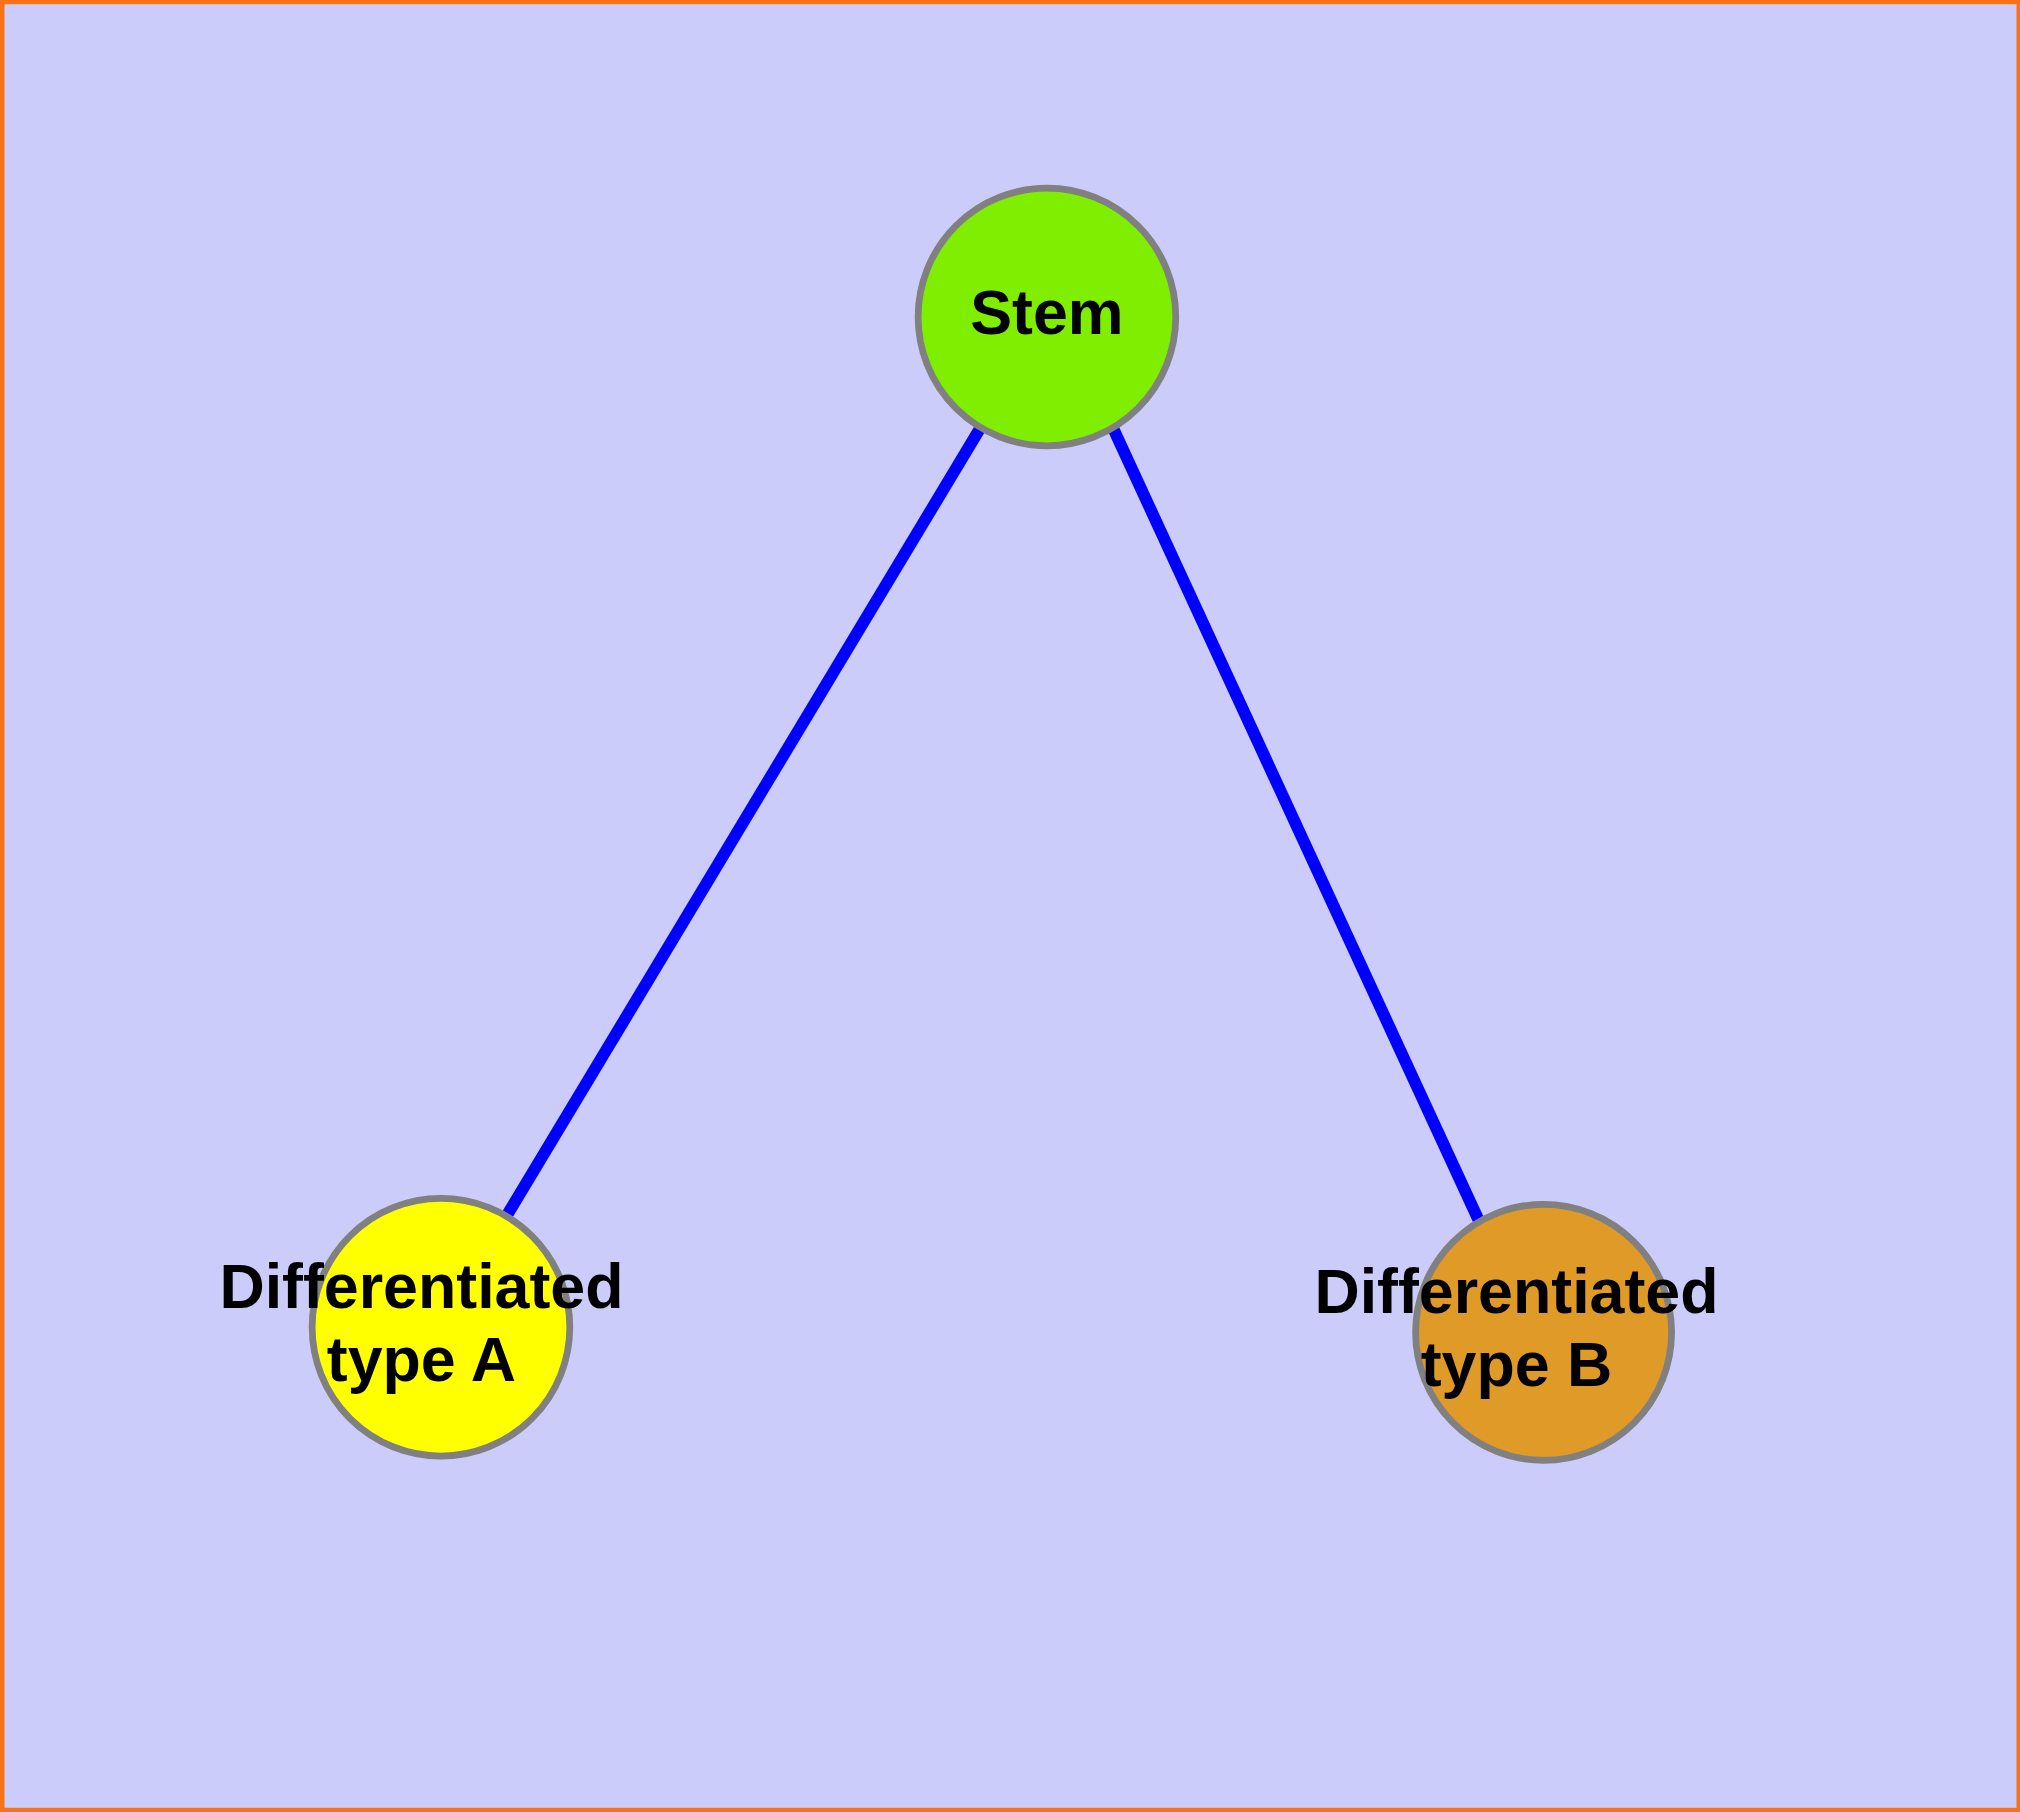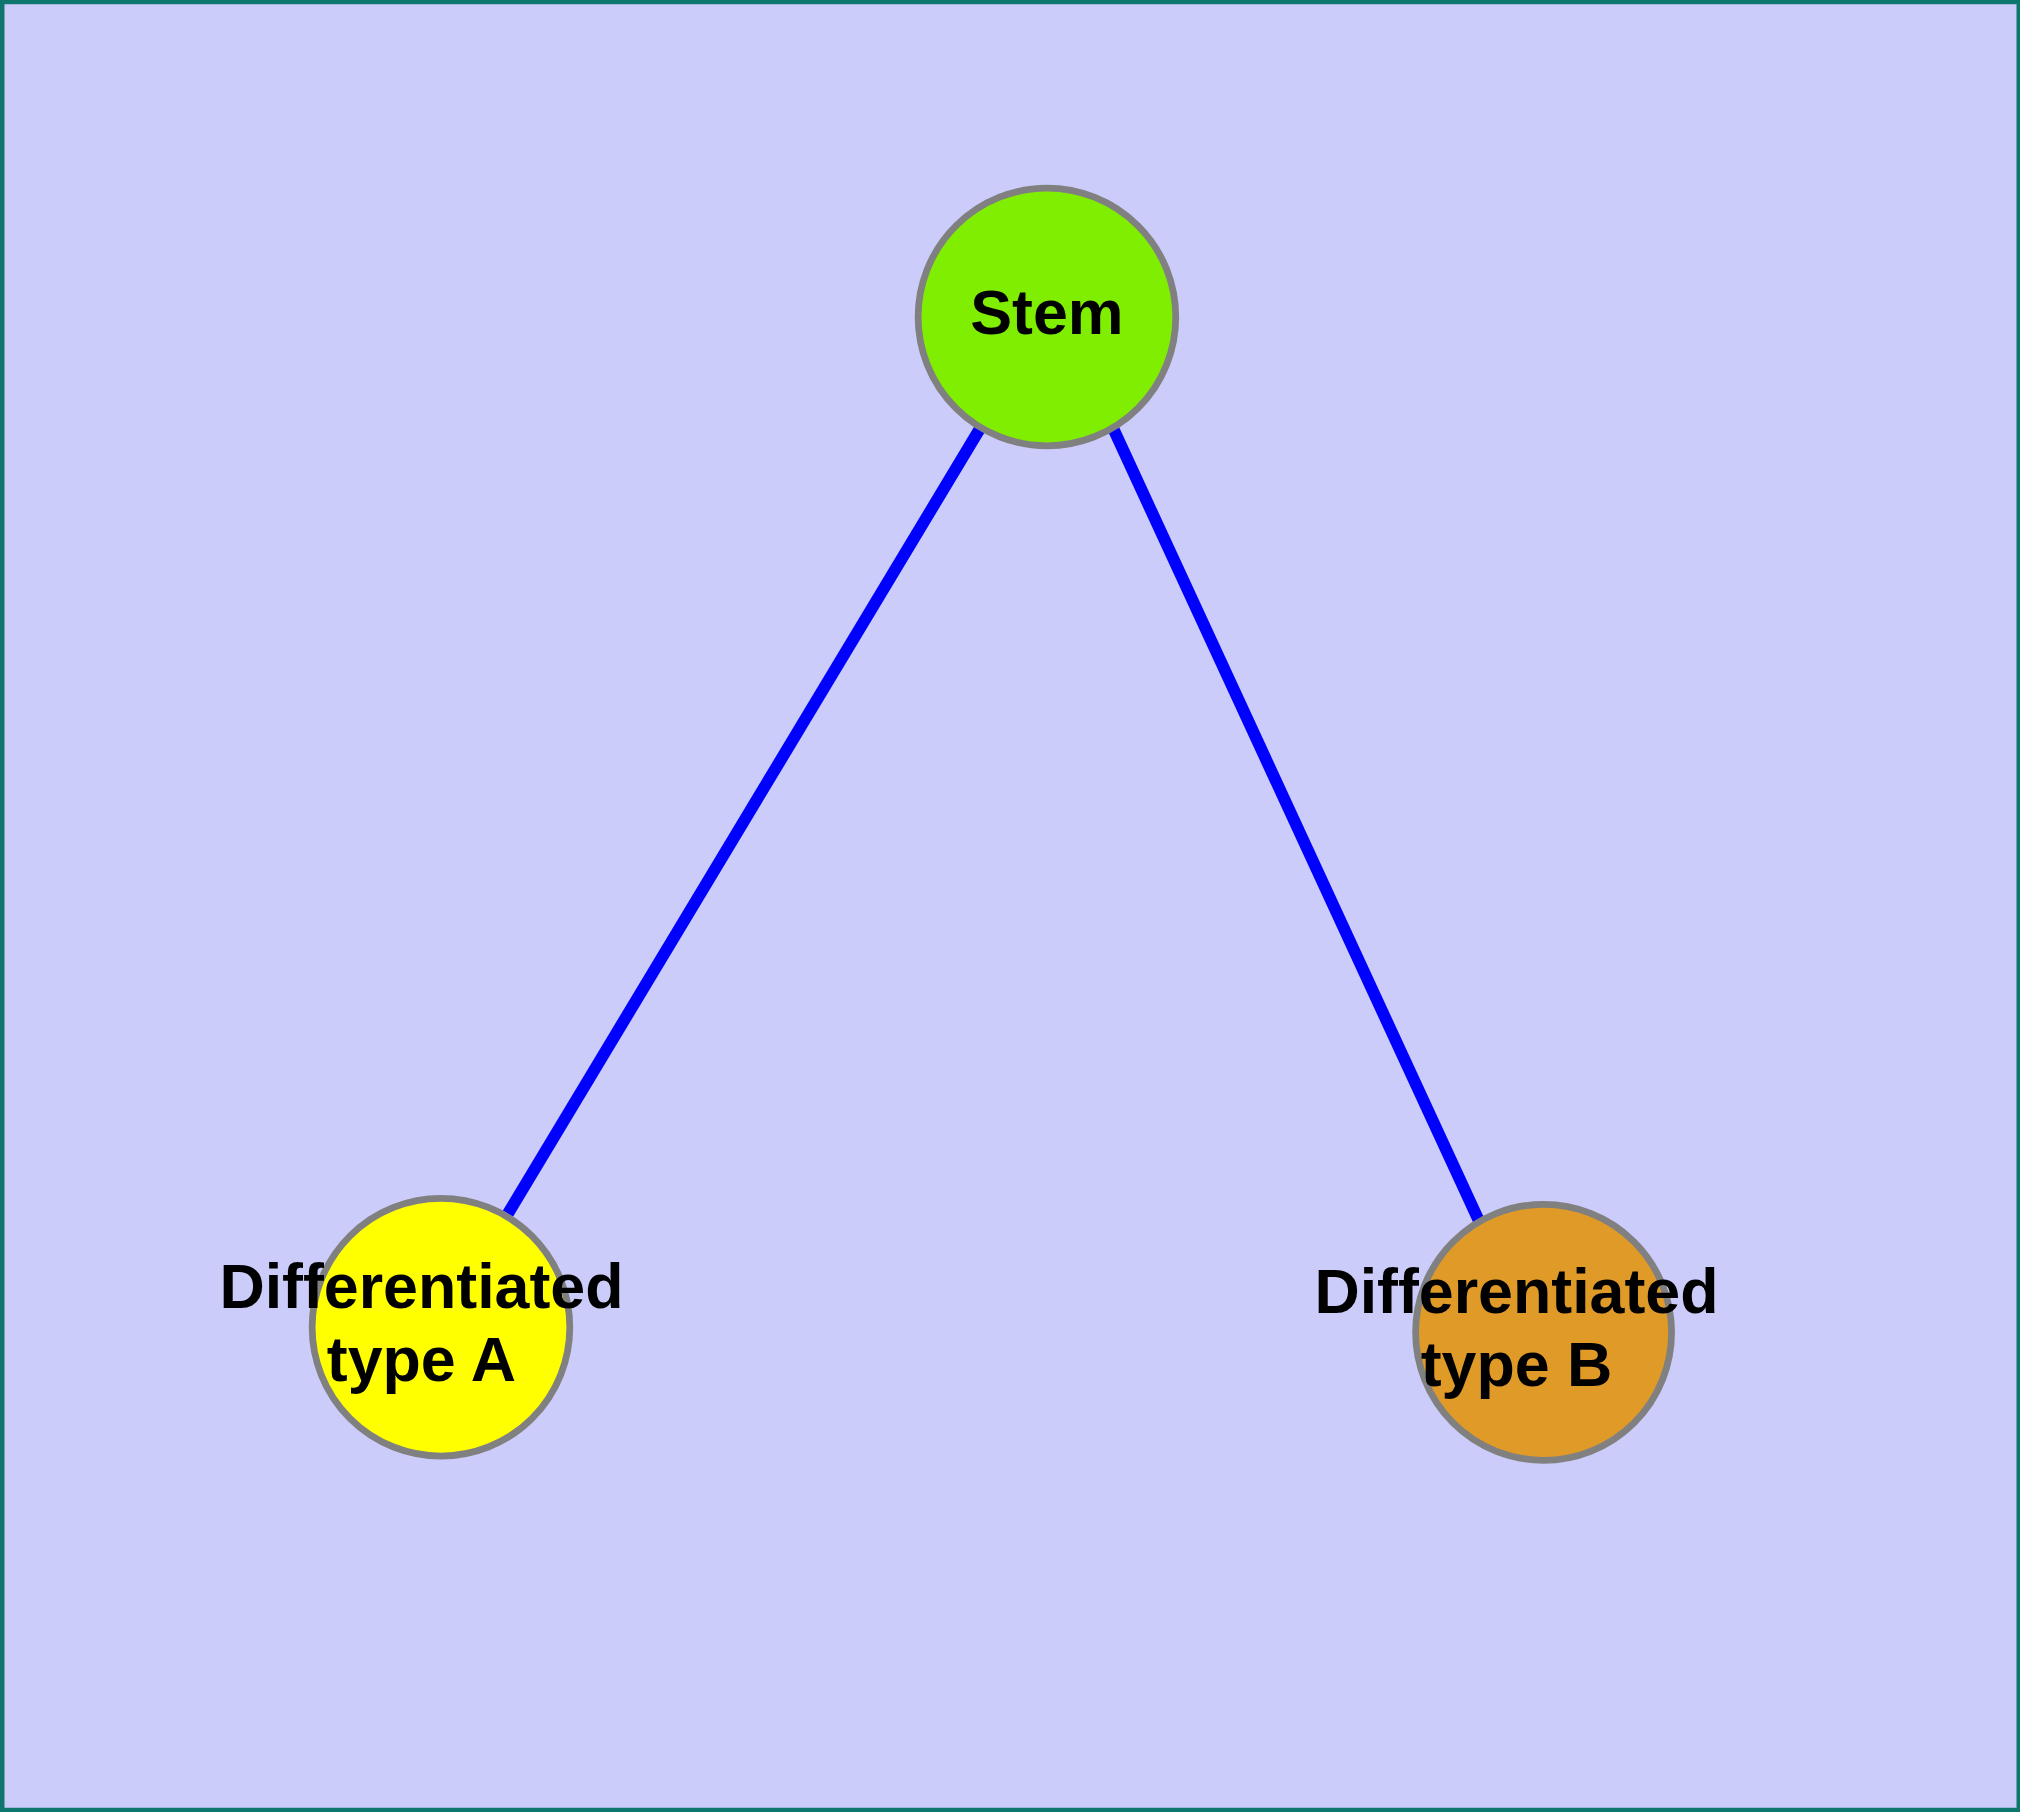--- a/index.html
+++ b/index.html
@@ -33,21 +33,21 @@
     font-weight: bold;
     fill: #000000;
     dominant-baseline: middle;
     text-anchor: middle;
     white-space: pre;
   }
 </style>
 </head>
 <body style="width: 2021px; height: 1812px;">
 
-<div id="graph-canvas" style="width: 2021px; height: 1812px; background: #0f766e;">
+<div id="graph-canvas" style="width: 2021px; height: 1812px; background: #f97316;">
   <svg id="graph-svg" viewBox="0 0 2384 2138" xmlns="http://www.w3.org/2000/svg">
 
     <rect id="bg-rect" x="5" y="5" width="2374" height="2128" fill="#ccccfa"></rect>
 
     <g id="edge-layer">
       <line x1="1157" y1="504" x2="599" y2="1432" stroke="#0000ff" stroke-width="14" stroke-linecap="butt"></line>
       <line x1="1312" y1="503" x2="1744" y2="1439" stroke="#0000ff" stroke-width="14" stroke-linecap="butt"></line>
     </g>
 
     <g id="node-layer">

